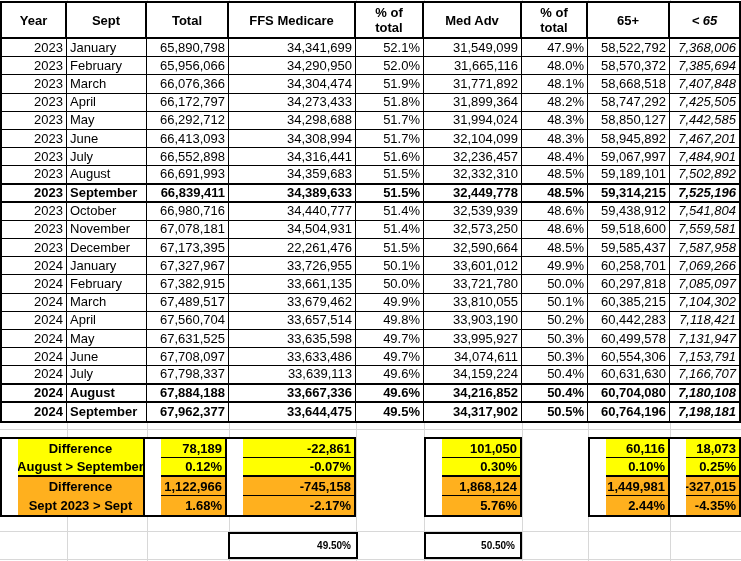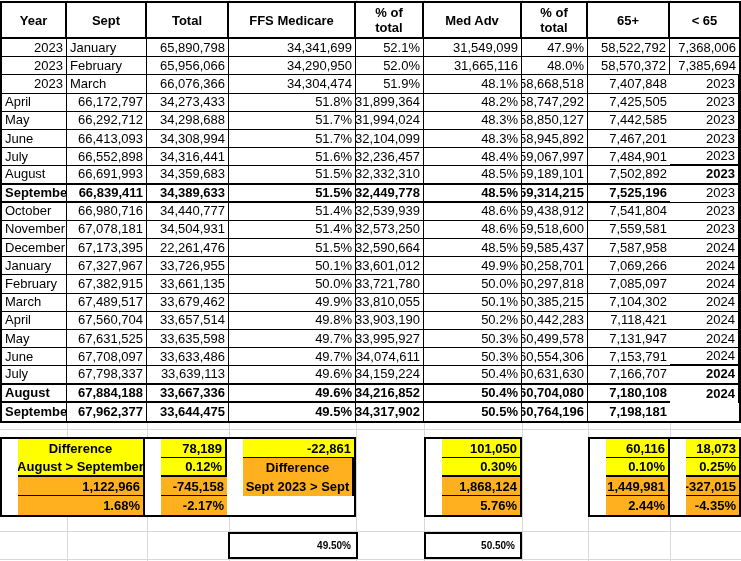--- a/index.html
+++ b/index.html
@@ -54,21 +54,21 @@
   .dc {
     border-right: 1px solid var(--border);
     border-bottom: 1px solid var(--border);
     display: flex; align-items: center; justify-content: flex-end;
     padding: 0 3px 0 1px; overflow: hidden; white-space: nowrap; line-height: 16px;
   }
   .dc.left { justify-content: flex-start; padding-left: 3px; }
   .dc.b { font-weight: bold; }
   .dc.bb2 { border-bottom-width: 2px; }
   .dc.nb { border-bottom: none; }
-  .lc { border-right: none !important; }
+  .lc { border-right: none !important; font-style: italic; }
 
   
   .sblock {
     position: absolute; top: 437px; height: 80px;
     border: 2px solid var(--border);
     display: grid; grid-auto-rows: 19px; background: #fff;
   }
   #sum-left   { left: 0;     width: 356px; grid-template-columns: 143px 82px 127px; }
   #sum-medadv { left: 424px; width: 98px;  grid-template-columns: 94px; }
   #sum-65     { left: 588px; width: 153px; grid-template-columns: 80px 69px; }
@@ -123,20 +123,21 @@
       <div class="dc">52.0%</div>
       <div class="dc">31,665,116</div>
       <div class="dc">48.0%</div>
       <div class="dc">58,570,372</div>
       <div class="dc lc">7,385,694</div>
       <div class="dc">2023</div>
       <div class="dc left">March</div>
       <div class="dc">66,076,366</div>
       <div class="dc">34,304,474</div>
       <div class="dc">51.9%</div>
+      <div class="dc">31,771,892</div>
       <div class="dc">48.1%</div>
       <div class="dc">58,668,518</div>
       <div class="dc lc">7,407,848</div>
       <div class="dc">2023</div>
       <div class="dc left">April</div>
       <div class="dc">66,172,797</div>
       <div class="dc">34,273,433</div>
       <div class="dc">51.8%</div>
       <div class="dc">31,899,364</div>
       <div class="dc">48.2%</div>
@@ -297,20 +298,21 @@
       <div class="dc lc b nb">7,198,181</div>
     </div>
 
   <div id="sum-left" class="sblock">
     <div class="sc lbl yl">Difference</div>
     <div class="sc val v2 yl b1">78,189</div>
     <div class="sc val yl b1">-22,861</div>
 
     <div class="sc lbl yl b2">August &gt; September</div>
     <div class="sc val v2 yl b2">0.12%</div>
+    <div class="sc val yl b2">-0.07%</div>
 
     <div class="sc lbl or">Difference</div>
     <div class="sc val v2 or b1">1,122,966</div>
     <div class="sc val or b1">-745,158</div>
 
     <div class="sc lbl or">Sept 2023 &gt; Sept</div>
     <div class="sc val v2 or">1.68%</div>
     <div class="sc val or">-2.17%</div>
   </div>
 

